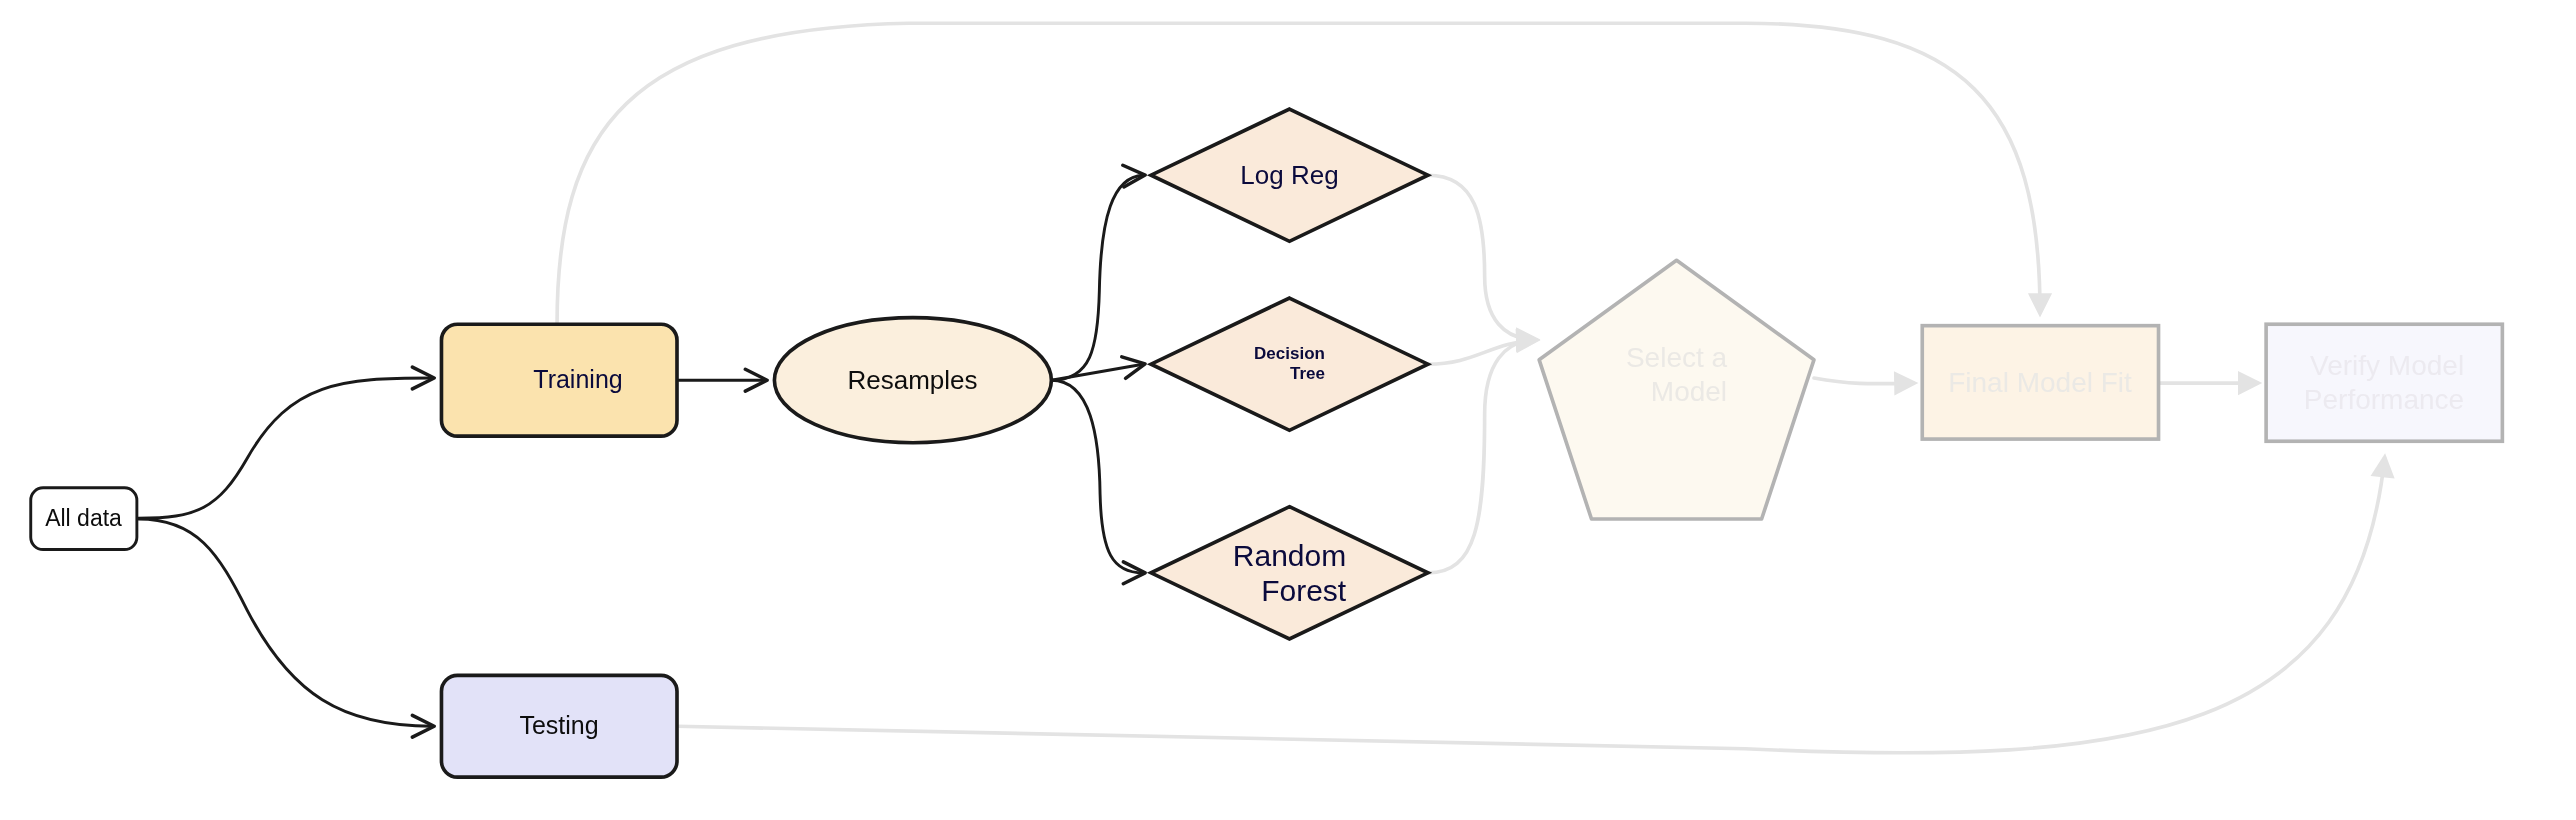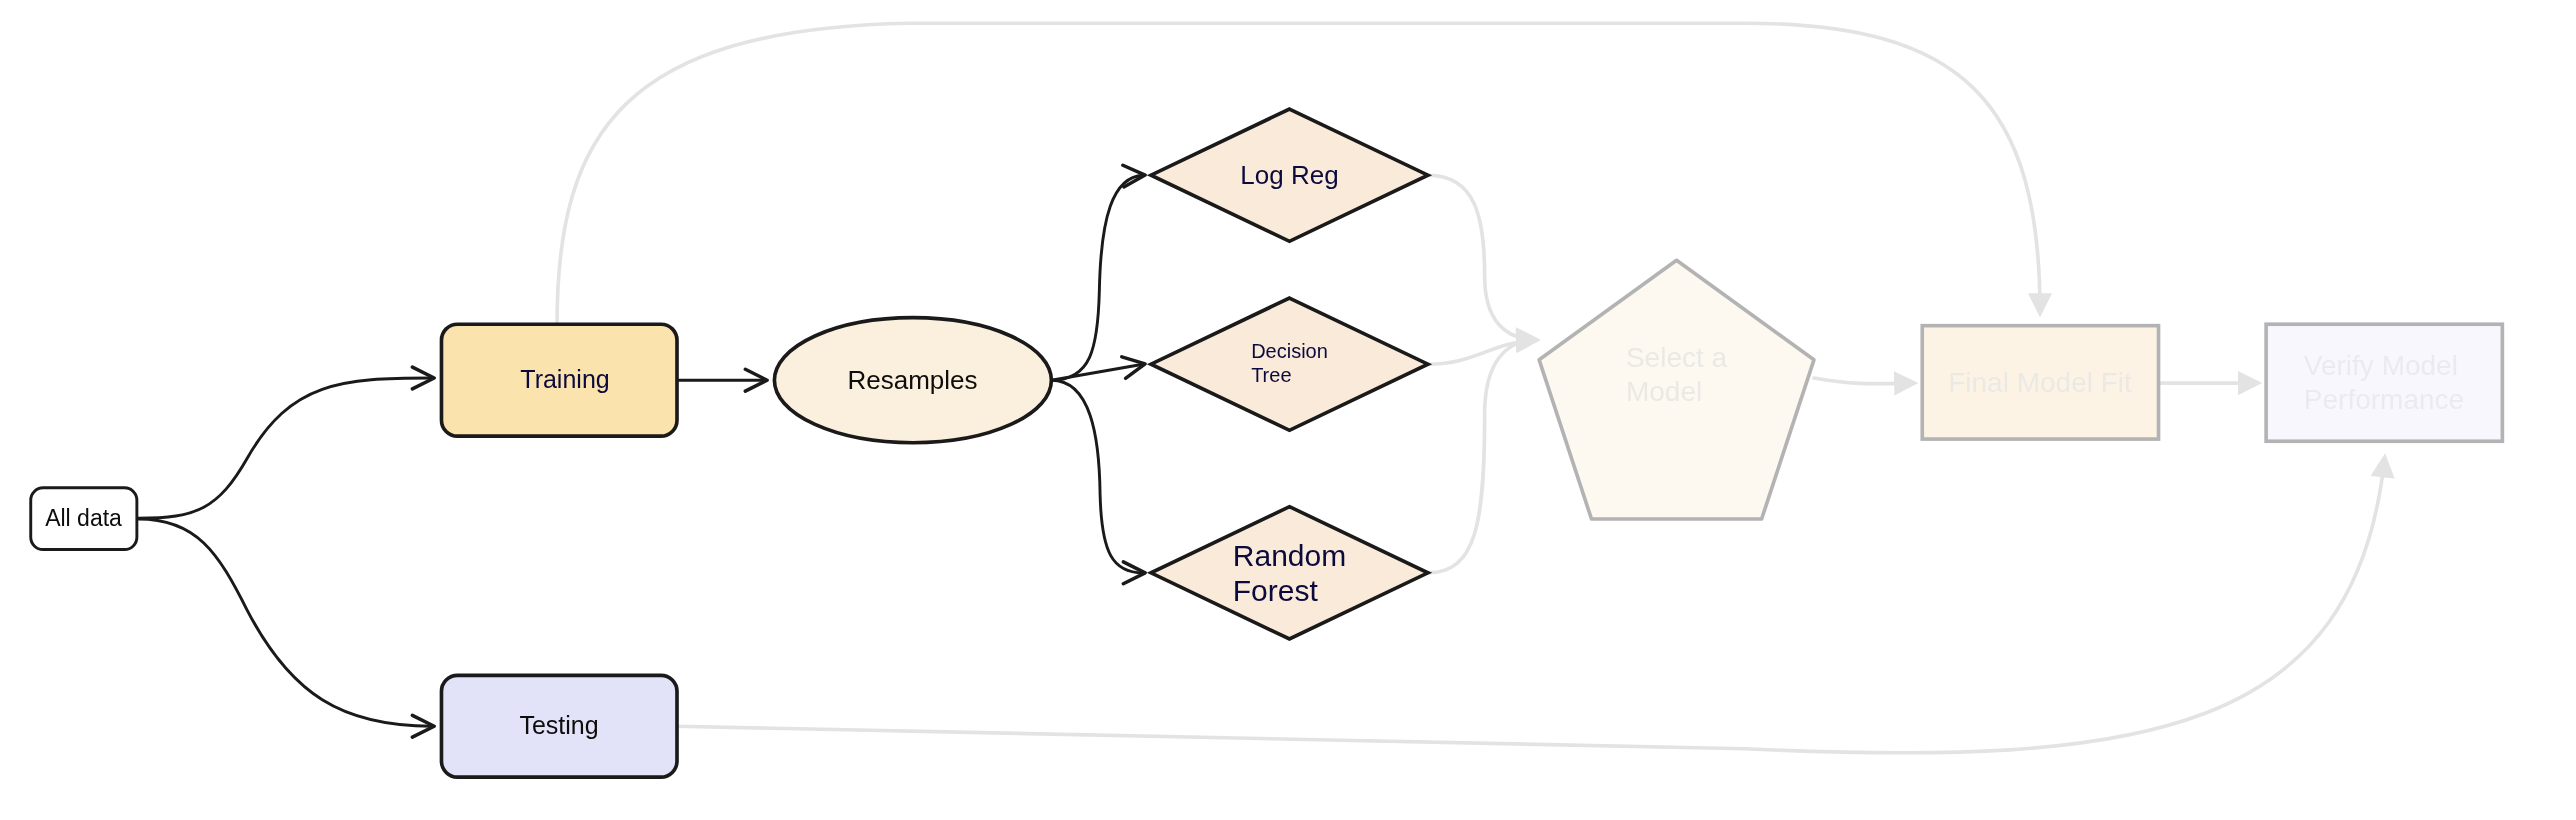--- a/index.html
+++ b/index.html
@@ -23,21 +23,21 @@
     top: 0;
     left: 0;
     width: 2576px;
     height: 820px;
   }
   .node-label {
     position: absolute;
     display: flex;
     align-items: center;
     justify-content: center;
-    text-align: left;
+    text-align: right;
     line-height: 1.18;
     pointer-events: none;
     white-space: pre-line;
   }
   .lbl-active-dark { color: #0d0d0d; }
   .lbl-active-navy { color: #0a0a3c; }
   .lbl-faded-warm  { color: #ebe9e5; }
   .lbl-faded-cool  { color: #eceaf0; }
 </style>
 </head>
@@ -97,29 +97,29 @@
 
     <polygon points="1773.5,150 1964,241 1773.5,332 1583,241" fill="#faeada" stroke="#1a1a1a" stroke-width="5" stroke-linejoin="miter"></polygon>
 
     <polygon points="1773.5,410 1964,501 1773.5,592 1583,501" fill="#faeada" stroke="#1a1a1a" stroke-width="5" stroke-linejoin="miter"></polygon>
 
     <polygon points="1773.5,697 1964,788 1773.5,879 1583,788" fill="#faeada" stroke="#1a1a1a" stroke-width="5" stroke-linejoin="miter"></polygon>
   </svg>
 
   <div class="node-label lbl-active-dark" style="left:30.5px; top:488px; width:106px; height:62px; font-size:23px;">All data</div>
 
-  <div class="node-label lbl-active-navy" style="left:431px; top:324px; width:268px; height:112px; font-size:25px;">Training</div>
+  <div class="node-label lbl-active-navy" style="left:444px; top:324px; width:268px; height:112px; font-size:25px;">Training</div>
 
   <div class="node-label lbl-active-dark" style="left:774px; top:318px; width:277px; height:125px; font-size:26px;">Resamples</div>
 
   <div class="node-label lbl-active-dark" style="left:441px; top:675px; width:236px; height:102px; font-size:25px;">Testing</div>
 
   <div class="node-label lbl-active-navy" style="left:1151px; top:109px; width:277px; height:132px; font-size:26px;">Log Reg</div>
 
-  <div class="node-label lbl-active-navy" style="left:1151px; top:298px; width:277px; height:132px; font-size:20px;">Decision
+  <div class="node-label lbl-active-navy" style="left:1151px; top:298px; width:277px; height:132px; font-size:17px;font-weight:bold;">Decision
 Tree</div>
 
   <div class="node-label lbl-active-navy" style="left:1151px; top:507px; width:277px; height:132px; font-size:30px;">Random
 Forest</div>
 
   <div class="node-label lbl-faded-warm" style="left:1539px; top:309px; width:275px; height:131px; font-size:28px;">Select a
 Model</div>
 
   <div class="node-label lbl-faded-warm" style="left:1922px; top:326px; width:236px; height:113px; font-size:28px;">Final Model Fit</div>
 

